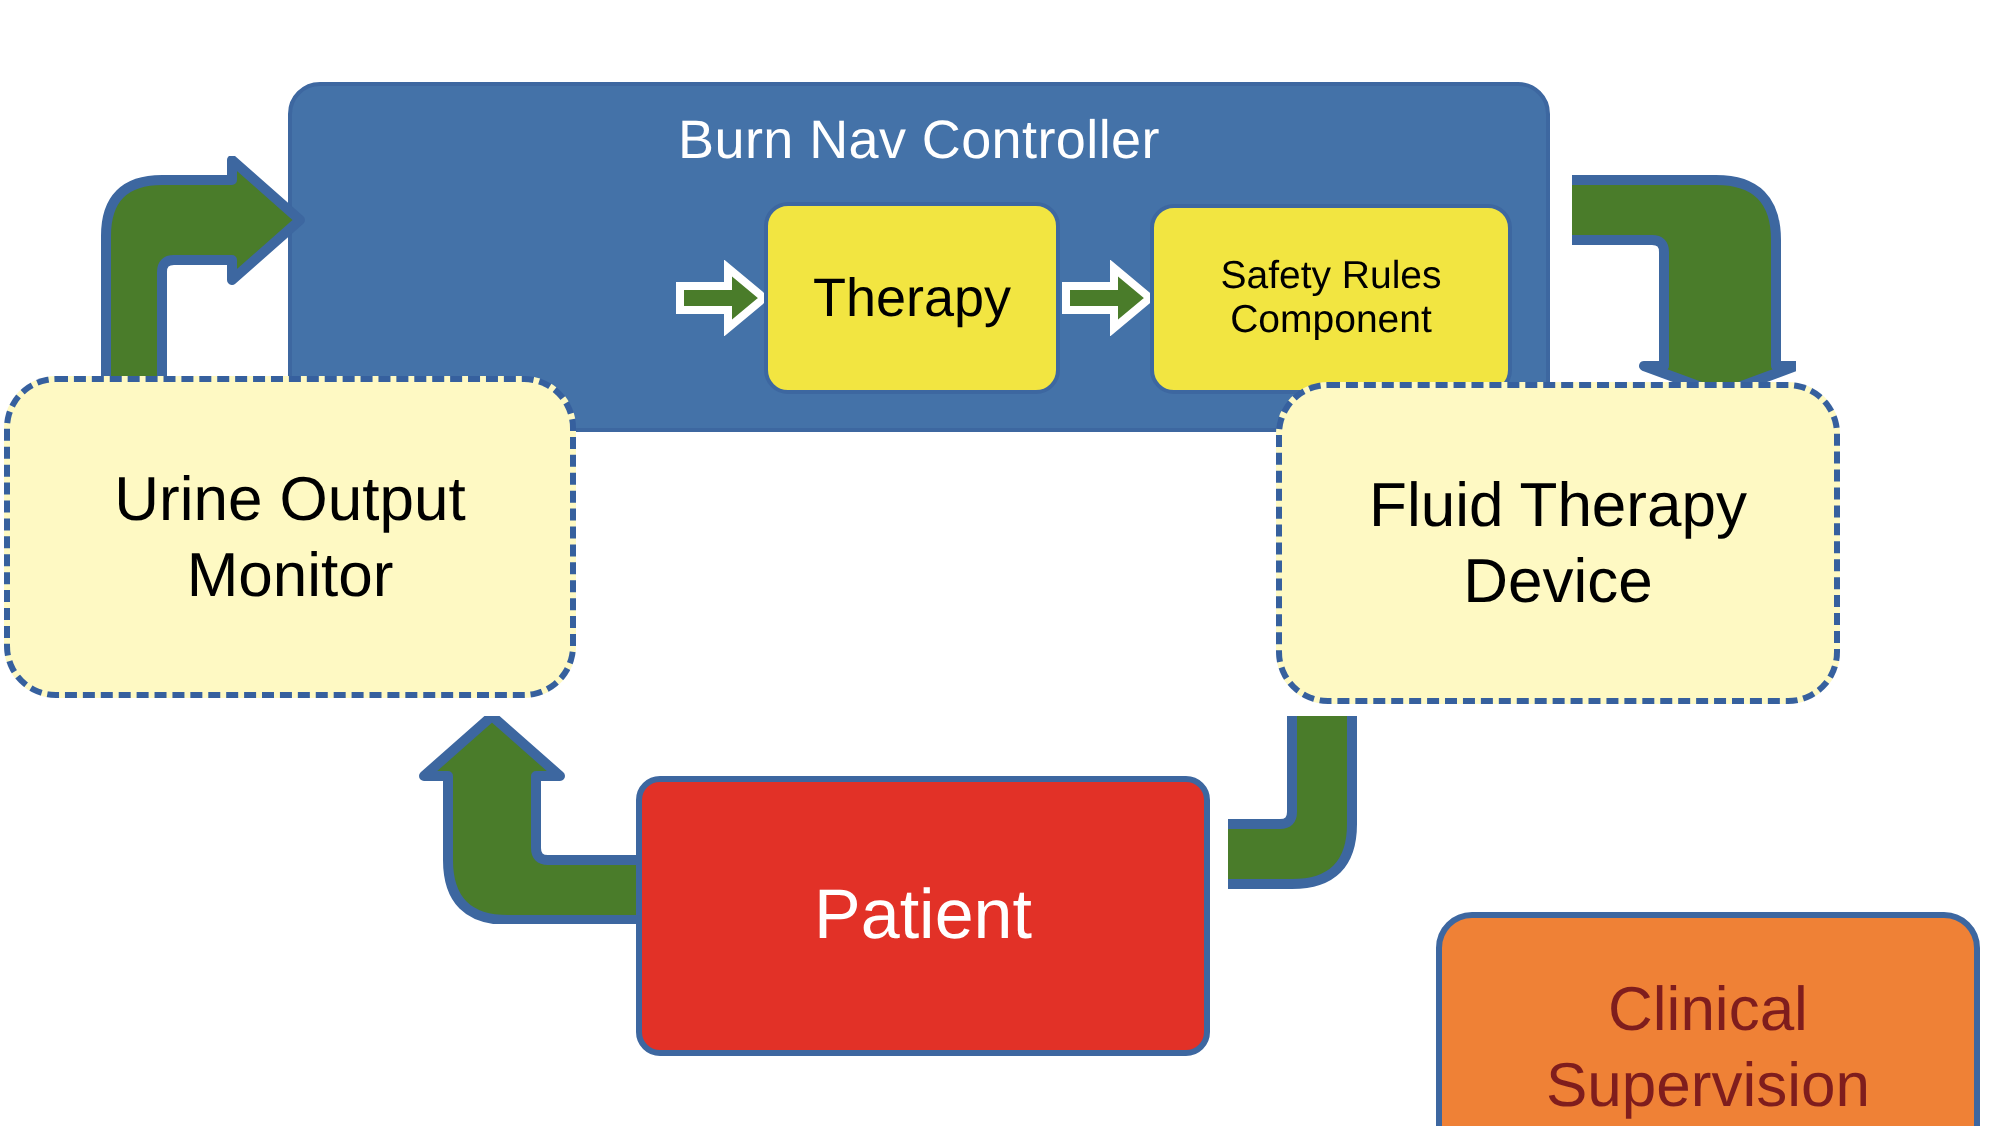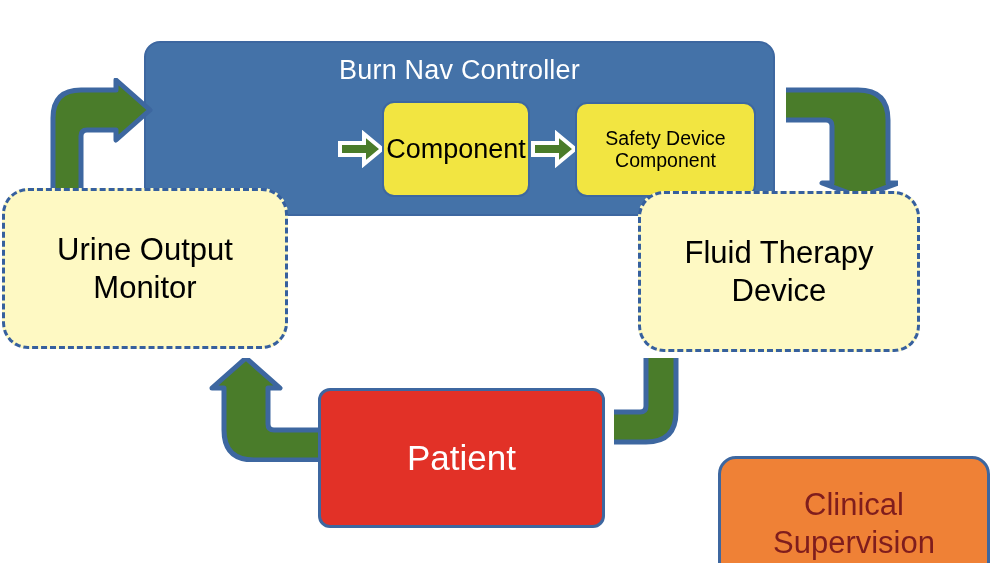--- a/index.html
+++ b/index.html
@@ -76,29 +76,29 @@
 
   <div class="node" id="controller">
     <div id="controller-title" class="lbl">Burn Nav Controller</div>
 
 
     <svg class="miniarrow" style="left:192px;top:87px;" viewBox="0 0 46 38">
       <path d="M2 13 L26 13 L26 4 L44 19 L26 34 L26 25 L2 25 Z" fill="#4a7c2a" stroke="#ffffff" stroke-width="4" stroke-linejoin="miter"></path>
     </svg>
 
     <div class="ybox" id="ybox-protocol">
-      <span class="lbl">Component</span>
+      <span class="lbl">Therapy</span>
     </div>
 
     <svg class="miniarrow" style="left:385px;top:87px;" viewBox="0 0 46 38">
       <path d="M2 13 L26 13 L26 4 L44 19 L26 34 L26 25 L2 25 Z" fill="#4a7c2a" stroke="#ffffff" stroke-width="4" stroke-linejoin="miter"></path>
     </svg>
 
     <div class="ybox" id="ybox-safety">
-      <span class="lbl">Safety Device Component</span>
+      <span class="lbl">Safety Rules Component</span>
     </div>
   </div>
 
   <svg class="elbow" id="arrow-left-up" viewBox="0 0 112 120">
     <path d="M6 118 L6 38 Q6 10 34 10 L72 10 L72 -2 L72 2 Z" fill="none"></path>
     <path d="M7 119 L7 40 Q7 12 35 12 L70 12 L70 2 L104 32 L70 62 L70 52 L41 52
              Q35 52 35 58 L35 119 Z" fill="#4a7c2a" stroke="#3d67a0" stroke-width="5" stroke-linejoin="round"></path>
   </svg>
 
   <svg class="elbow" id="arrow-right-down" viewBox="0 0 112 120">

